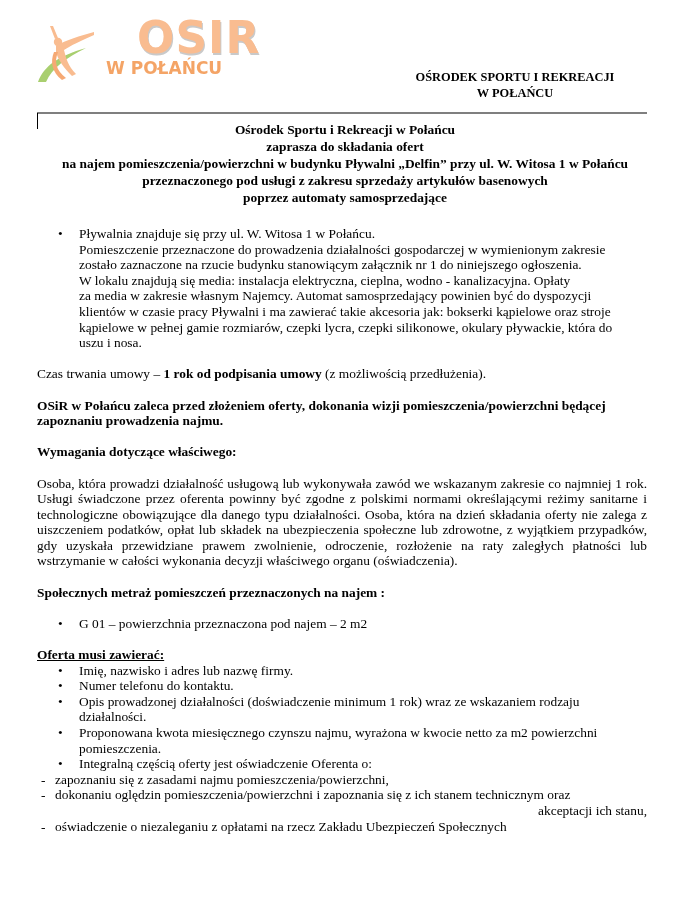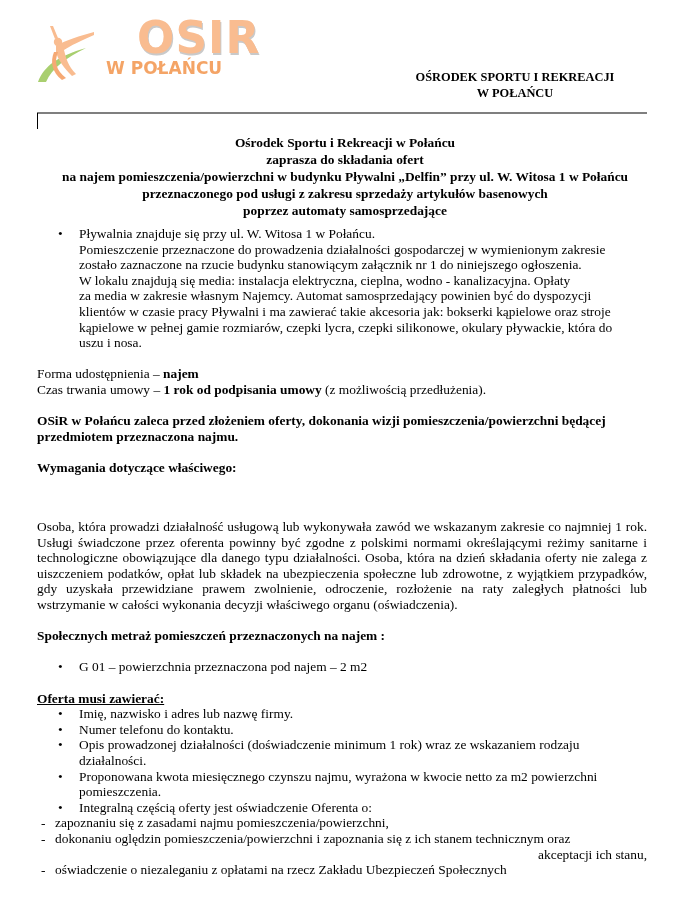--- a/index.html
+++ b/index.html
@@ -81,21 +81,21 @@
       width: 1px;
       height: 16px;
       background: #000;
     }
 
     
     .title-block {
       position: absolute;
       left: 30px;
       width: 630px;
-      top: 134px;
+      top: 121px;
       text-align: center;
       font-weight: bold;
       font-size: 13.4px;
       line-height: 17px;
     }
 
     
     .content {
       position: absolute;
       left: 37px;
@@ -111,21 +111,21 @@
     .bullet-list li {
       position: relative;
       padding-left: 42px;
     }
     .bullet-list li .bullet {
       position: absolute;
       left: 21px;
       top: 0;
     }
     .gap { height: 15.6px; }
-    .justify { text-align: justify; margin-top: 28px; }
+    .justify { text-align: justify; }
     .bold { font-weight: bold; }
     .underline { text-decoration: underline; }
     .dash-list {
       list-style: none;
       margin: 0;
       padding: 0;
     }
     .dash-list li {
       position: relative;
       padding-left: 18px;
@@ -189,31 +189,28 @@
       <div>za media w zakresie własnym Najemcy. Automat samosprzedający powinien być do dyspozycji</div>
       <div>klientów w czasie pracy Pływalni i ma zawierać takie akcesoria jak: bokserki kąpielowe oraz stroje</div>
       <div>kąpielowe w pełnej gamie rozmiarów, czepki lycra, czepki silikonowe, okulary pływackie, która do</div>
       <div>uszu i nosa.</div>
     </li>
   </ul>
 
   <div class="gap"></div>
 
   <div>
-    <span>Forma udostępnienia – </span><span class="bold">najem</span>
-  </div>
-  <div>
     <span>Czas trwania umowy – </span><span class="bold">1 rok od podpisania umowy</span><span> (z możliwością przedłużenia).</span>
   </div>
 
   <div class="gap"></div>
 
   <div class="bold">
     <div>OSiR w Połańcu zaleca przed złożeniem oferty, dokonania wizji pomieszczenia/powierzchni będącej</div>
-    <div>przedmiotem przeznaczona najmu.</div>
+    <div>zapoznaniu prowadzenia najmu.</div>
   </div>
 
   <div class="gap"></div>
 
   <div class="bold">Wymagania dotyczące właściwego:</div>
 
   <div class="gap"></div>
 
   <div class="justify" style="text-align-last:left;">Osoba, która prowadzi działalność usługową lub wykonywała zawód we wskazanym zakresie co najmniej  1 rok. Usługi świadczone przez oferenta powinny być zgodne z polskimi normami określającymi reżimy sanitarne i technologiczne obowiązujące dla danego typu działalności. Osoba, która na dzień składania oferty nie zalega z uiszczeniem podatków, opłat lub składek na ubezpieczenia społeczne lub zdrowotne, z wyjątkiem przypadków, gdy uzyskała przewidziane prawem zwolnienie, odroczenie, rozłożenie na raty zaległych płatności lub wstrzymanie w całości wykonania decyzji właściwego organu (oświadczenia).</div>
 

